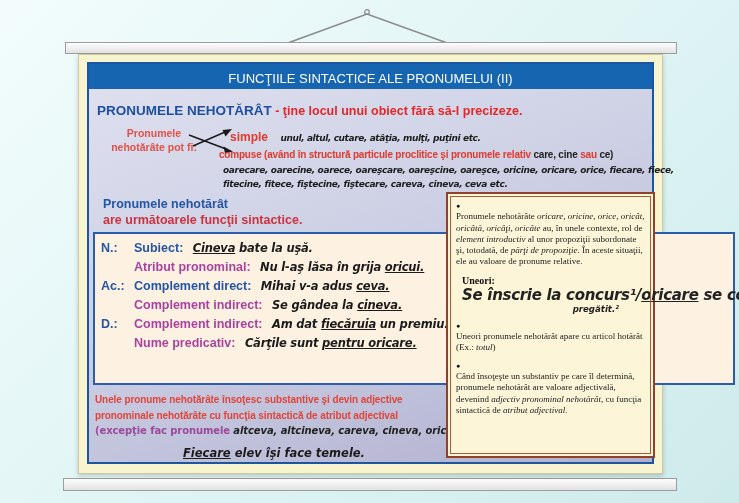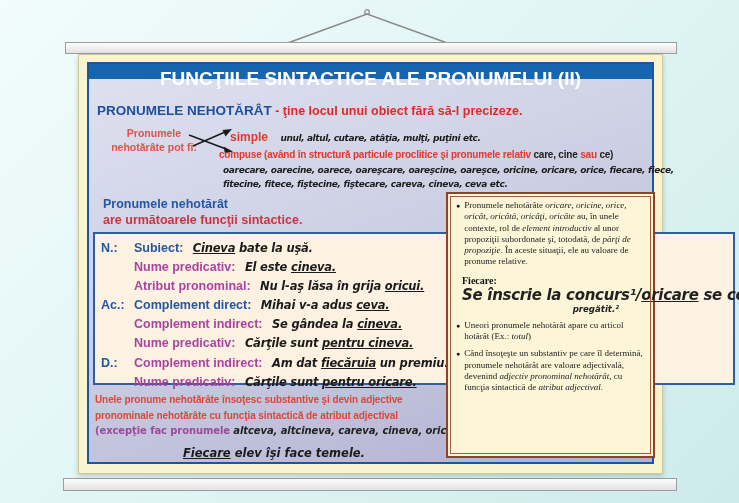--- a/index.html
+++ b/index.html
@@ -16,22 +16,22 @@
   .string-svg{position:absolute;left:270px;top:6px;}
 
   
   .poster{position:absolute;left:78px;top:54px;width:585px;height:420px;
           background:#f8f4cf;border:1px solid #cfc79d;box-sizing:border-box;
           box-shadow:0 2px 5px rgba(0,0,0,.18);}
   .inner{position:absolute;left:8px;top:7px;right:8px;bottom:9px;
          border:2px solid #1d55a0;box-sizing:border-box;
          background:linear-gradient(160deg,#dfe1f0 0%,#cdd0e4 45%,#b1b0d0 100%);}
 
-  .title-bar{position:absolute;left:0;top:0;right:0;height:15px;background:#1565b0;
-             color:#fff;font-weight:bold;font-size:19px;text-align:center;line-height:30px;}
+  .title-bar{position:absolute;left:0;top:0;right:0;height:25px;background:#1565b0;
+             color:#fff;font-weight:normal;font-size:13px;text-align:center;line-height:30px;}
 
   .intro{position:absolute;left:8px;top:37px;white-space:nowrap;font-weight:bold;}
   .intro .term{color:#1d4f9e;font-size:13.5px;}
   .intro .def{color:#e02828;font-size:12.5px;}
 
   .type-label{position:absolute;left:6px;top:62px;width:118px;text-align:center;
               color:#e0524a;font-weight:bold;font-size:10.5px;line-height:14px;}
   .arrows-svg{position:absolute;left:98px;top:58px;}
 
   .simple-row{position:absolute;left:141px;top:63px;white-space:nowrap;}
@@ -63,21 +63,21 @@
            color:#e0453a;white-space:nowrap;}
   .bn-example{margin-top:7px;text-align:center;font-family:"DejaVu Sans",sans-serif;
               font-style:italic;font-weight:600;font-size:11.5px;color:#1b1b1b;}
 
   .atentie{position:absolute;left:357px;top:128px;width:209px;height:266px;
            background:#fcf5d8;border:2px solid #93402b;box-sizing:border-box;z-index:2;}
   .atentie::after{content:"";position:absolute;left:2px;top:2px;right:2px;bottom:2px;
                   border:1px solid #a85a3a;pointer-events:none;}
   .at-title{margin-top:5px;text-align:center;font-family:"Liberation Serif",serif;
             font-weight:bold;font-size:16px;letter-spacing:3px;color:#111;}
-  .bullet{display:flex;margin:6px 7px 0 8px;}
+  .bullet{display:flex;margin:6px 7px 0 8px;flex-direction:column;}
   .b-mark{font-size:7px;line-height:11.3px;margin-right:4px;color:#111;}
   .b-text{font-family:"Liberation Serif",serif;font-size:9px;line-height:11.3px;color:#222;}
   .exemplu{margin:7px 6px 0 14px;}
   .ex-label{font-family:"Liberation Serif",serif;font-weight:bold;font-size:10px;color:#111;}
   .ex-l1{font-family:"DejaVu Sans",sans-serif;font-style:italic;font-weight:600;
          font-size:15px;letter-spacing:-0.3px;color:#222;white-space:nowrap;}
   .ex-l2{font-family:"DejaVu Sans",sans-serif;font-style:italic;font-weight:600;
          font-size:8.6px;color:#222;text-align:right;padding-right:28px;}
 
   .seg-i{font-style:italic;}
@@ -125,45 +125,43 @@
 
       <div class="compuse-row"><span class="c-red">compuse (având în structură particule proclitice şi pronumele relativ </span><span class="c-dark">care, cine </span><span class="c-red">sau </span><span class="c-dark">ce)</span></div>
       <div class="list-line list1">oarecare, oarecine, oarece, oareşcare, oareşcine, oareşce, oricine, oricare, orice, fiecare, fiece,</div>
       <div class="list-line list2">fitecine, fitece, fiştecine, fiştecare, careva, cineva, ceva etc.</div>
 
       <div class="fn-intro fn1">Pronumele nehotărât</div>
       <div class="fn-intro fn2">are următoarele funcţii sintactice.</div>
 
       <div class="examples-box">
           <div class="xrow"><span class="xcase">N.:</span><span class="xlbl c-blue">Subiect:</span> <span class="xsent"><span class="seg-u">Cineva</span><span> bate la uşă.</span></span></div>
-          <div class="xrow"><span class="xcase"></span><span class="xlbl c-mag">Nume predicativ:</span> <span class="xsent"><span>El este </span><span class="seg-u">cineva.</span></span></div>
           <div class="xrow"><span class="xcase"></span><span class="xlbl c-mag">Atribut pronominal:</span> <span class="xsent"><span>Nu l-aş lăsa în grija </span><span class="seg-u">oricui.</span></span></div>
           <div class="xrow"><span class="xcase">Ac.:</span><span class="xlbl c-blue">Complement direct:</span> <span class="xsent"><span>Mihai v-a adus </span><span class="seg-u">ceva.</span></span></div>
           <div class="xrow"><span class="xcase"></span><span class="xlbl c-mag">Complement indirect:</span> <span class="xsent"><span>Se gândea la </span><span class="seg-u">cineva.</span></span></div>
-          <div class="xrow"><span class="xcase"></span><span class="xlbl c-mag">Nume predicativ:</span> <span class="xsent"><span>Cărţile sunt </span><span class="seg-u">pentru cineva.</span></span></div>
           <div class="xrow"><span class="xcase">D.:</span><span class="xlbl c-mag">Complement indirect:</span> <span class="xsent"><span>Am dat </span><span class="seg-u">fiecăruia</span><span> un premiu.</span></span></div>
           <div class="xrow"><span class="xcase"></span><span class="xlbl c-mag">Nume predicativ:</span> <span class="xsent"><span>Cărţile sunt </span><span class="seg-u">pentru oricare.</span></span></div>
         </div>
 
       <div class="bottom-note">
         <div class="bn-line">Unele pronume nehotărâte însoţesc substantive şi devin adjective</div>
         <div class="bn-line">pronominale nehotărâte cu funcţia sintactică de atribut adjectival</div>
         <div class="bn-line" style="font-family:'DejaVu Sans',sans-serif;"><span class="c-purple">(excepţie fac pronumele </span><span class="seg-i c-dark">altceva, altcineva, careva, cineva, oricine</span><span class="c-dark">):</span></div>
         <div class="bn-example"><span class="seg-u">Fiecare</span><span> elev îşi face temele.</span></div>
       </div>
 
       <div class="atentie">
 
         <div class="bullet">
           <span class="b-mark">●</span>
           <span class="b-text"><span>Pronumele nehotărâte </span><span class="seg-i">oricare, oricine, orice, oricât, oricâtă, oricâţi, oricâte</span><span> au, în unele contexte, rol de </span><span class="seg-i">element introductiv</span><span> al unor propoziţii subordonate şi, totodată, de </span><span class="seg-i">părţi de propoziţie</span><span>. În aceste situaţii, ele au valoare de pronume relative.</span></span>
         </div>
 
         <div class="exemplu">
-          <div class="ex-label">Fiecare:</div>
+          <div class="ex-label">Uneori:</div>
           <div class="ex-l1"><span>Se înscrie la concurs¹/</span><span class="seg-u">oricare</span><span> se consideră</span></div>
           <div class="ex-l2">pregătit.²</div>
         </div>
 
         <div class="bullet">
           <span class="b-mark">●</span>
           <span class="b-text"><span>Uneori pronumele nehotărât apare cu articol hotărât (Ex.: </span><span class="seg-i">totul</span><span>)</span></span>
         </div>
 
         <div class="bullet">

